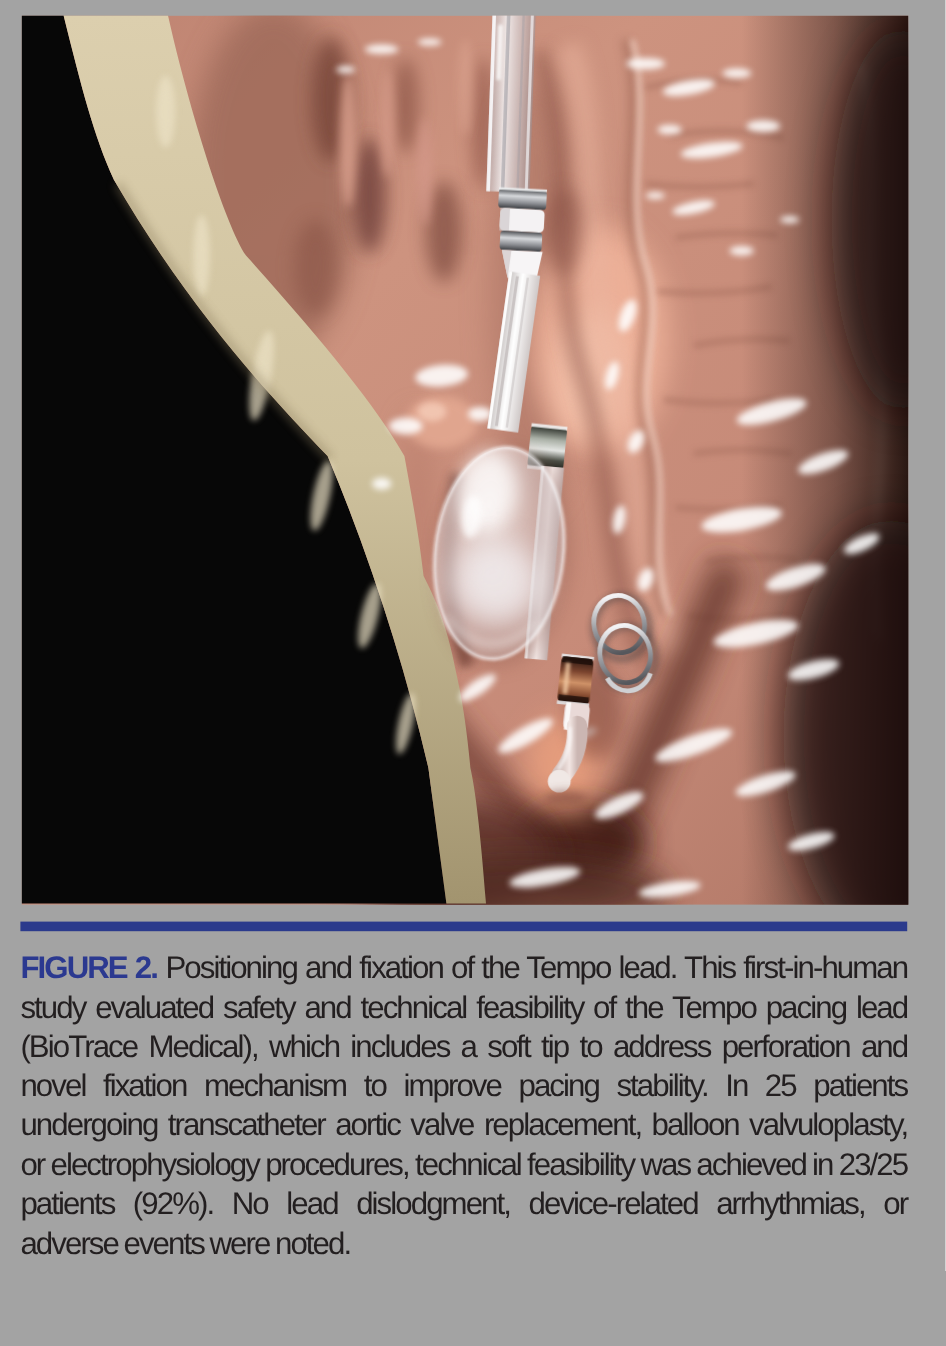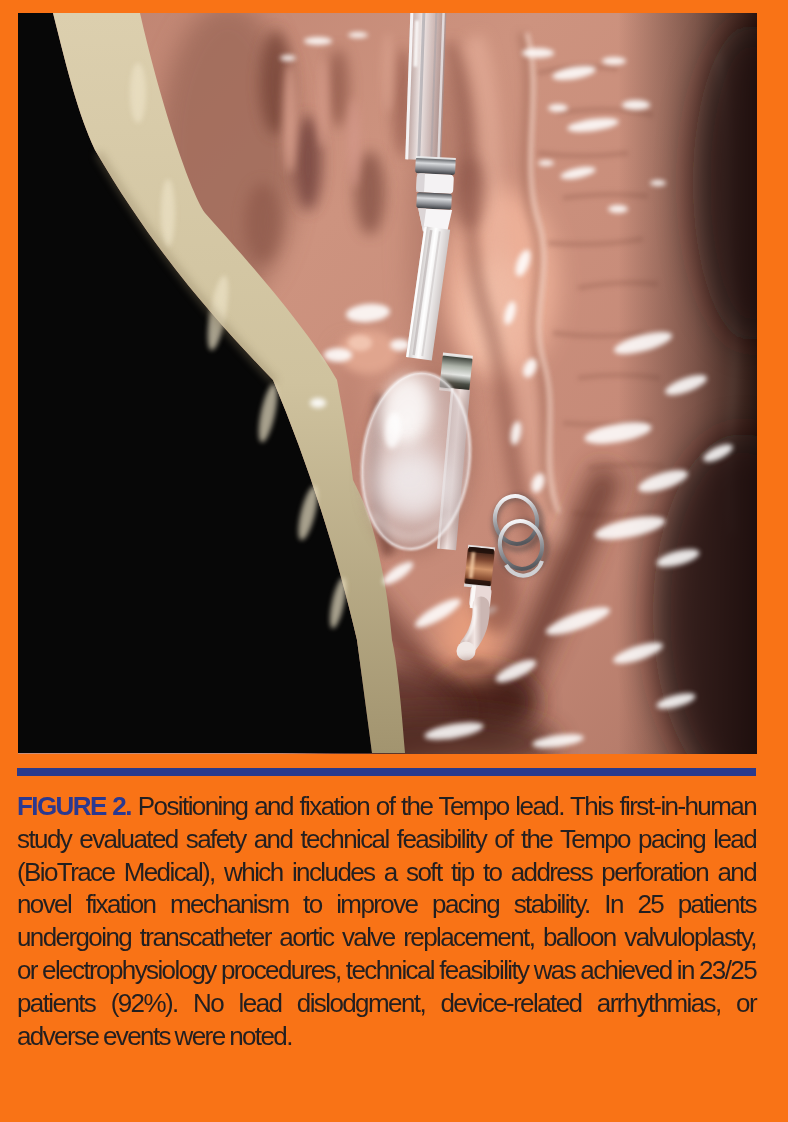--- a/index.html
+++ b/index.html
@@ -1,19 +1,19 @@
 <!DOCTYPE html>
 <html><head>
 <meta charset="utf-8">
 <style>
   html,body{margin:0;padding:0;background:#ffffff;}
   .page{
     position:relative;
     width:788px;height:1122px;
-    background:#f97316;
+    background:#a3a3a3;
     overflow:hidden;
     font-family:"Liberation Sans","DejaVu Sans",sans-serif;
   }
   .figure-art{
     position:absolute;left:18px;top:13px;width:739px;height:741px;
     display:block;
   }
   .rule{
     position:absolute;left:17px;top:768px;width:739px;height:8px;
   }

